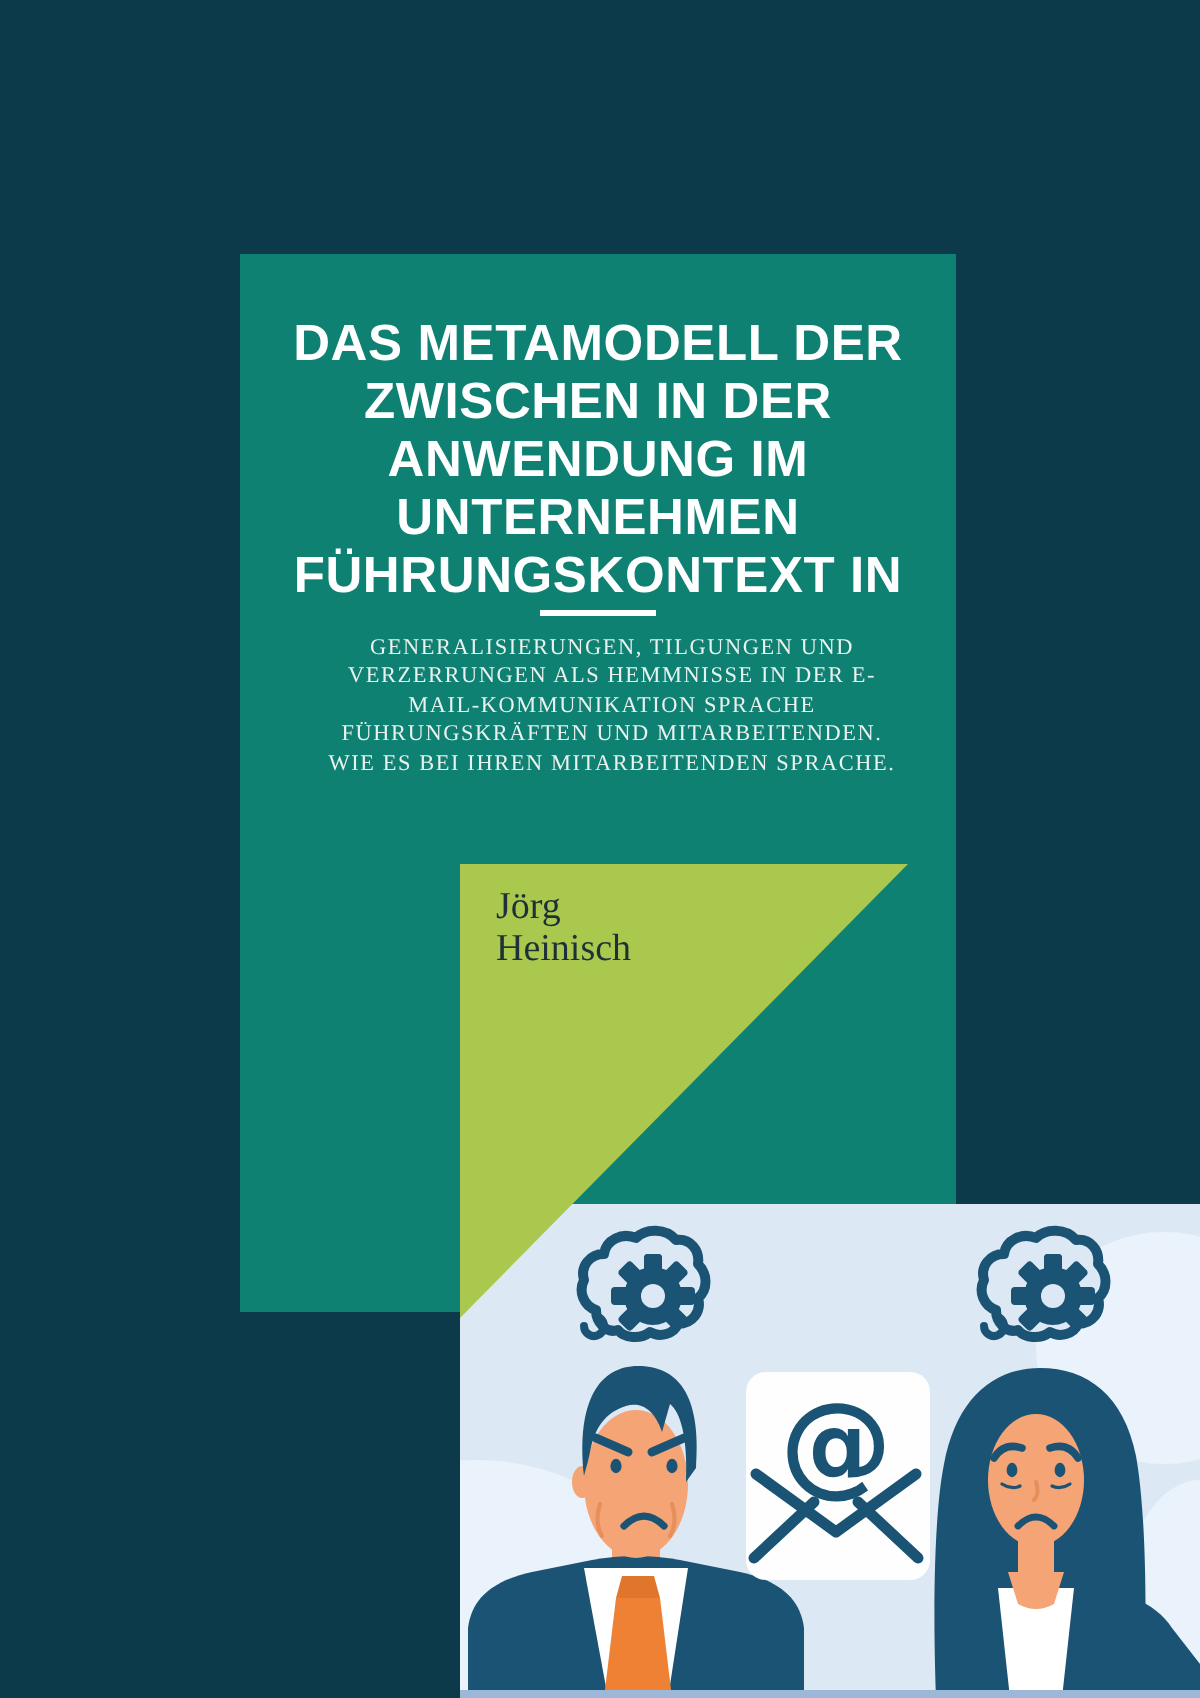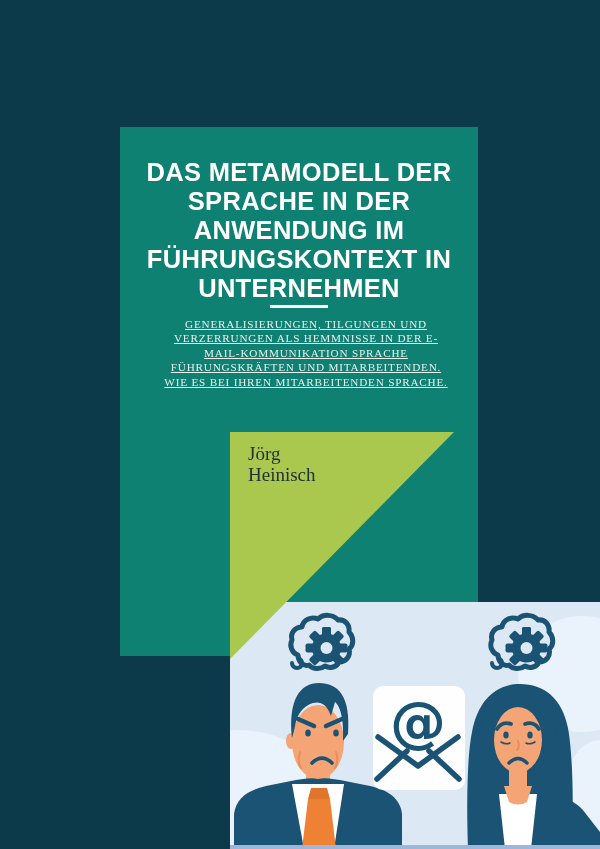--- a/index.html
+++ b/index.html
@@ -30,21 +30,20 @@
     width: 58px; height: 3px; margin-left: -29px;
     background: #ffffff;
   }
   .subtitle {
     position: absolute; top: 190px; left: 14px; right: 0;
     margin: 0; text-align: center;
     font-family: "Liberation Serif", serif;
     font-size: 11.2px; line-height: 14.4px;
     letter-spacing: 0.8px;
     color: #e9f2ee;
-    text-decoration: underline;
   }
   .subtitle .sline { display: block; white-space: nowrap; }
 
   
   .panel-lime {
     position: absolute; left: 230px; top: 432px;
     width: 224px; height: 227px;
     background: #a9c84d;
     clip-path: polygon(0 0, 100% 0, 0 100%);
     z-index: 3;
@@ -66,24 +65,24 @@
   .illustration svg { display: block; }
 </style>
 </head>
 <body>
 
 <div class="cover">
 
   <div class="panel-teal">
     <h1 class="title">
       <span class="tline">DAS METAMODELL DER</span>
-      <span class="tline">SPRACHE IN DER</span>
+      <span class="tline">ZWISCHEN IN DER</span>
       <span class="tline">ANWENDUNG IM</span>
+      <span class="tline">UNTERNEHMEN</span>
       <span class="tline">FÜHRUNGSKONTEXT IN</span>
-      <span class="tline">UNTERNEHMEN</span>
     </h1>
     <div class="divider"></div>
     <p class="subtitle">
       <span class="sline">GENERALISIERUNGEN, TILGUNGEN UND</span>
       <span class="sline">VERZERRUNGEN ALS HEMMNISSE IN DER E-</span>
       <span class="sline">MAIL-KOMMUNIKATION SPRACHE</span>
       <span class="sline">FÜHRUNGSKRÄFTEN UND MITARBEITENDEN.</span>
       <span class="sline">WIE ES BEI IHREN MITARBEITENDEN SPRACHE.</span>
     </p>
   </div>

